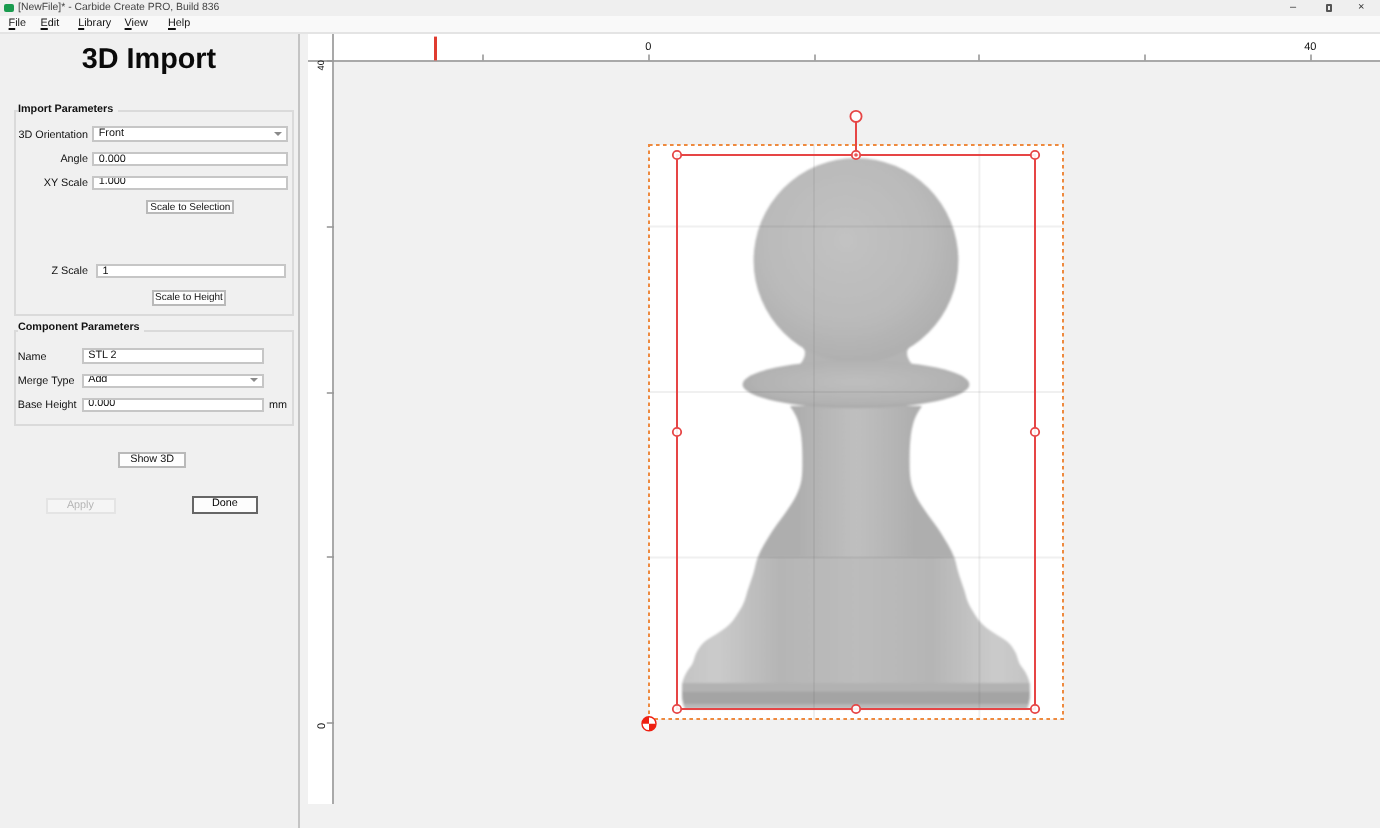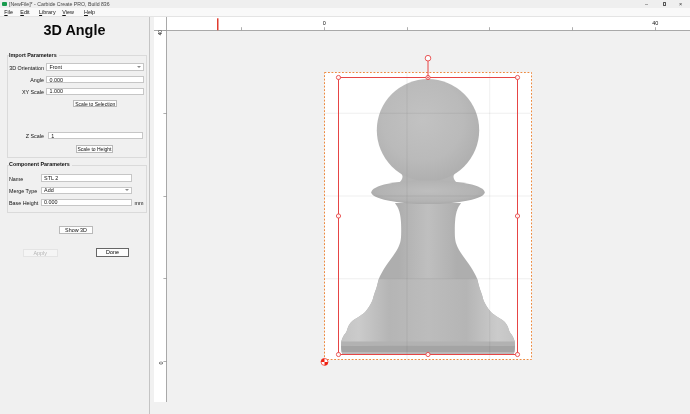--- a/index.html
+++ b/index.html
@@ -30,21 +30,21 @@
   <div class="abs winbtn" style="left:679px;">×</div>
 
   <div class="abs" id="menubar"></div>
   <div class="abs menu" style="left:4.3px;"><u>F</u>ile</div>
   <div class="abs menu" style="left:20.3px;"><u>E</u>dit</div>
   <div class="abs menu" style="left:39.1px;"><u>L</u>ibrary</div>
   <div class="abs menu" style="left:62.3px;"><u>V</u>iew</div>
   <div class="abs menu" style="left:84px;"><u>H</u>elp</div>
 
   <div class="abs" id="panel"></div>
-  <div class="abs" id="h1">3D Angle</div>
+  <div class="abs" id="h1">3D Import</div>
   <div class="abs gbox" style="left:7px;top:55px;width:139.5px;height:103px;"></div>
   <div class="abs legend" style="left:9px;top:52px;">Import Parameters</div>
   <div class="abs lbl" style="left:0;top:64.8px;width:44px;">3D Orientation</div>
   <div class="abs fld" style="left:45.9px;top:63.4px;width:98.6px;height:7.2px;">Front</div>
   <div class="abs chev" style="left:136.5px;top:65.6px;"></div>
   <div class="abs lbl" style="left:0;top:77.4px;width:44px;">Angle</div>
   <div class="abs fld" style="left:45.9px;top:76px;width:98.6px;height:7.2px;">0.000</div>
   <div class="abs lbl" style="left:0;top:89.2px;width:44px;">XY Scale</div>
   <div class="abs fld" style="left:45.9px;top:87.8px;width:98.6px;height:7.2px;">1.000</div>
   <div class="abs btn" style="left:73.4px;top:100.1px;width:43.6px;height:7.4px;">Scale to Selection</div>

